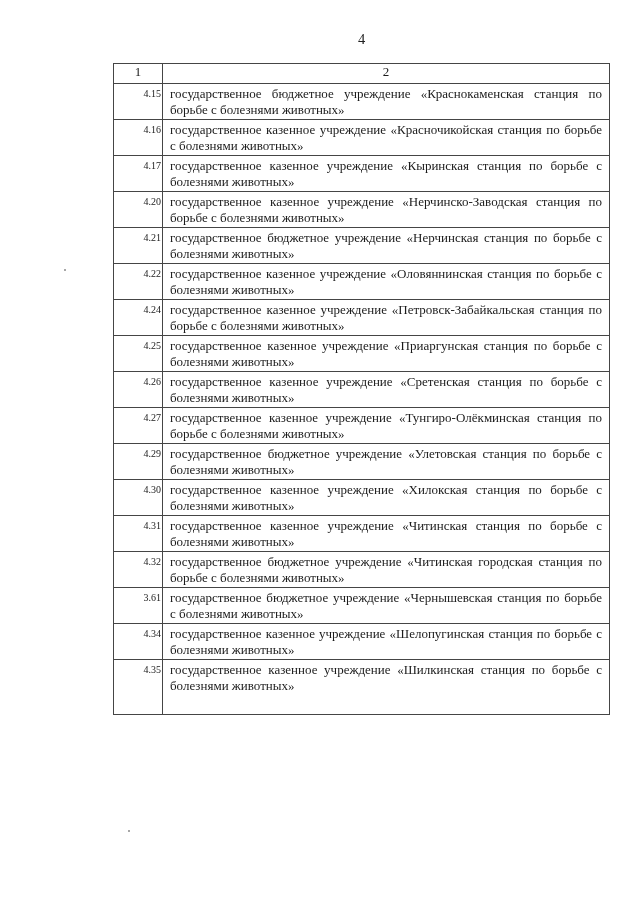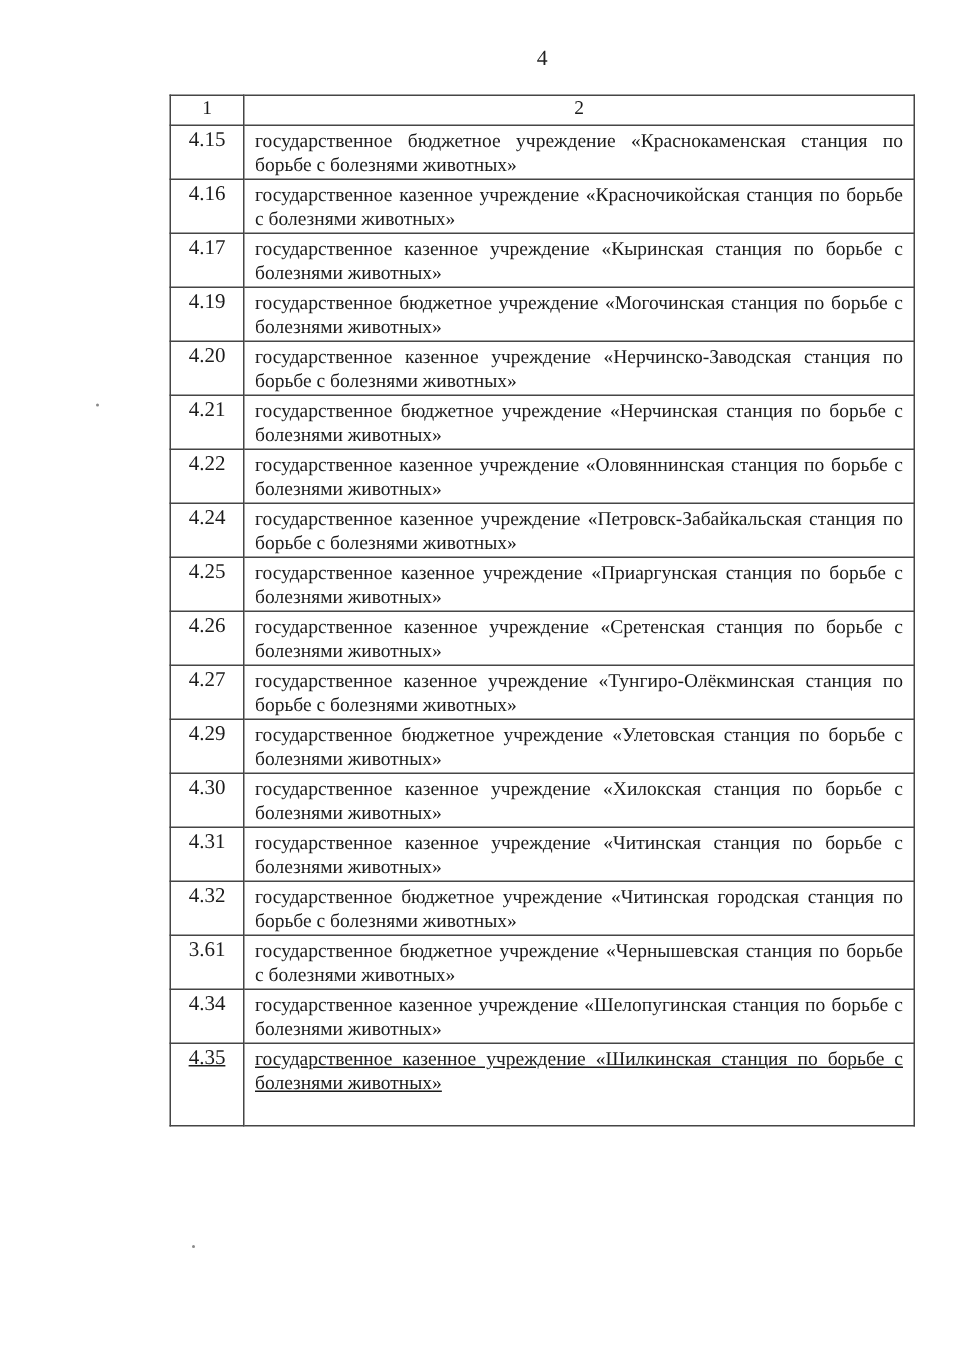--- a/index.html
+++ b/index.html
@@ -43,30 +43,30 @@
   }
   col.c-num  { width: 49px; }
   th.h-num, th.h-desc {
     height: 19px;
     text-align: center;
     vertical-align: middle;
     padding: 0;
     font-size: 13px;
   }
   td.num {
-    text-align: center;
+    text-align: right;
     padding-top: 2px;
-    font-size: 14px;
+    font-size: 10px;
   }
   td.desc {
     text-align: justify;
     padding: 2px 7px 2px 7px;
   }
   tr.row { height: 35px; }
-  tr.row-tall { height: 55px; text-decoration: underline; }
+  tr.row-tall { height: 55px; }
   .speckle {
     position: absolute;
     width: 2px;
     height: 2px;
     border-radius: 50%;
     background: #8a8a8a;
   }
   .speckle.s1 { left: 64px;  top: 269px; }
   .speckle.s2 { left: 128px; top: 830px; }
 </style>
@@ -93,24 +93,20 @@
           <td class="num">4.15</td>
           <td class="desc">государственное бюджетное учреждение «Краснокаменская станция по борьбе с болезнями животных»</td>
         </tr>
         <tr class="row">
           <td class="num">4.16</td>
           <td class="desc">государственное казенное учреждение «Красночикойская станция по борьбе с болезнями животных»</td>
         </tr>
         <tr class="row">
           <td class="num">4.17</td>
           <td class="desc">государственное казенное учреждение «Кыринская станция по борьбе с болезнями животных»</td>
-        </tr>
-        <tr class="row">
-          <td class="num">4.19</td>
-          <td class="desc">государственное бюджетное учреждение «Могочинская станция по борьбе с болезнями животных»</td>
         </tr>
         <tr class="row">
           <td class="num">4.20</td>
           <td class="desc">государственное казенное учреждение «Нерчинско-Заводская станция по борьбе с болезнями животных»</td>
         </tr>
         <tr class="row">
           <td class="num">4.21</td>
           <td class="desc">государственное бюджетное учреждение «Нерчинская станция по борьбе с болезнями животных»</td>
         </tr>
         <tr class="row">

